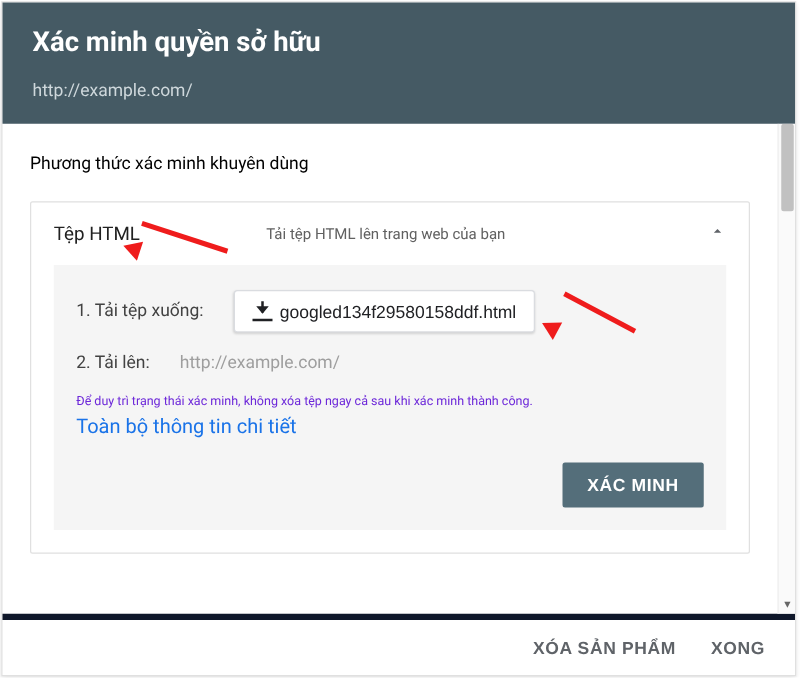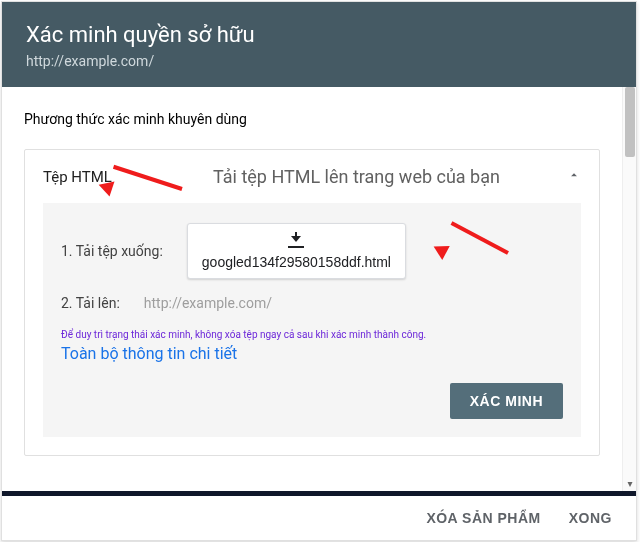--- a/index.html
+++ b/index.html
@@ -1,35 +1,35 @@
 <!DOCTYPE html>
 <html><head>
 <meta charset="utf-8">
 <style>
   * { box-sizing: border-box; margin: 0; padding: 0; }
   html, body { width: 640px; height: 542px; font-family: Roboto, Arial, sans-serif; background: #fff; overflow: hidden; }
   .dialog { width: 636px; height: 540px; margin: 1px; background: #fff; border: 1px solid #e0e0e0; box-shadow: 0 2px 4px rgba(0,0,0,0.15); display: flex; flex-direction: column; }
   .header { background: #455a64; color: #fff; padding: 20px 24px 18px; }
-  .header-title { font-size: 22px; font-weight: 400; margin-bottom: 6px; }
+  .header-title { font-size: 22px; font-weight: 700; margin-bottom: 18px; }
   .header-subtitle { font-size: 14px; color: #cfd8dc; }
   .body-wrap { flex: 1; overflow: hidden; position: relative; display: flex; }
   .body { flex: 1; overflow-y: auto; padding: 24px 22px 10px 22px; position: relative; }
   .scrollbar { width: 14px; background: #fafafa; border-left: 1px solid #eee; position:relative; }
   .scroll-thumb { position:absolute; top:0; left:2px; width:10px; height:70px; background:#c1c1c1; border-radius:2px; }
   .scroll-arrow-bottom { position:absolute; bottom:2px; left:2px; width:10px; text-align:center; font-size:10px; color:#666; }
   .rec-label { font-size: 14px; color: #000000; margin-bottom: 22px; }
   .panel { border: 1px solid #e0e0e0; border-radius: 2px; }
   .panel-header { display: flex; align-items: center; padding: 16px 18px; cursor: pointer; }
   .panel-title { font-size: 15px; color: #212121; font-weight: 400; width: 170px; }
-  .panel-sub { font-size: 18px; color: #616161; flex: 1; }
+  .panel-sub { font-size: 12px; color: #616161; flex: 1; }
   .chevron { color: #5f6368; font-size: 14px; }
   .panel-body { margin: 0 18px 18px 18px; background: #f5f5f5; padding: 20px 18px 18px; }
   .step { font-size: 14px; color: #424242; margin-bottom: 16px; display: flex; align-items: center; flex-wrap: wrap; gap: 24px; }
   .step-label { color: #424242; }
-  .download-btn { display: inline-flex; align-items: center; gap: 6px; background: #fff; border: 1px solid #dadce0; border-radius: 3px; padding: 8px 14px; font-size: 14px; color: #202124; font-weight: 500; box-shadow: 0 1px 2px rgba(0,0,0,0.15); cursor: pointer; flex-direction: column; }
+  .download-btn { display: inline-flex; align-items: center; gap: 6px; background: #fff; border: 1px solid #dadce0; border-radius: 3px; padding: 8px 14px; font-size: 14px; color: #202124; font-weight: 500; box-shadow: 0 1px 2px rgba(0,0,0,0.15); cursor: pointer; }
   .dl-icon { display:inline-block; width:16px; height:16px; position:relative; }
   .dl-icon::before { content:""; position:absolute; left:50%; top:0; width:2px; height:9px; background:#202124; transform:translateX(-50%); }
   .dl-icon::after { content:""; position:absolute; left:50%; top:4px; border-left:5px solid transparent; border-right:5px solid transparent; border-top:6px solid #202124; transform:translateX(-50%); }
   .dl-icon .bar { position:absolute; bottom:0; left:0; width:16px; height:2px; background:#202124; }
   .upload-url { color: #9e9e9e; font-size: 14px; }
   .note { font-size: 10px; color: #6d28d9; line-height: 1.5; margin-bottom: 2px; }
   .details-link { color: #1a73e8; font-size: 16px; cursor: pointer; }
   .verify-row { text-align: right; margin-top: 20px; }
   .verify-btn { background: #546e7a; color: #fff; border: none; padding: 10px 20px; font-size: 14px; font-weight: 700; border-radius: 2px; cursor: pointer; letter-spacing: .5px; }
   .footer { border-top: 5px solid #0f172a; padding: 14px 24px; display: flex; justify-content: flex-end; gap: 28px; }

